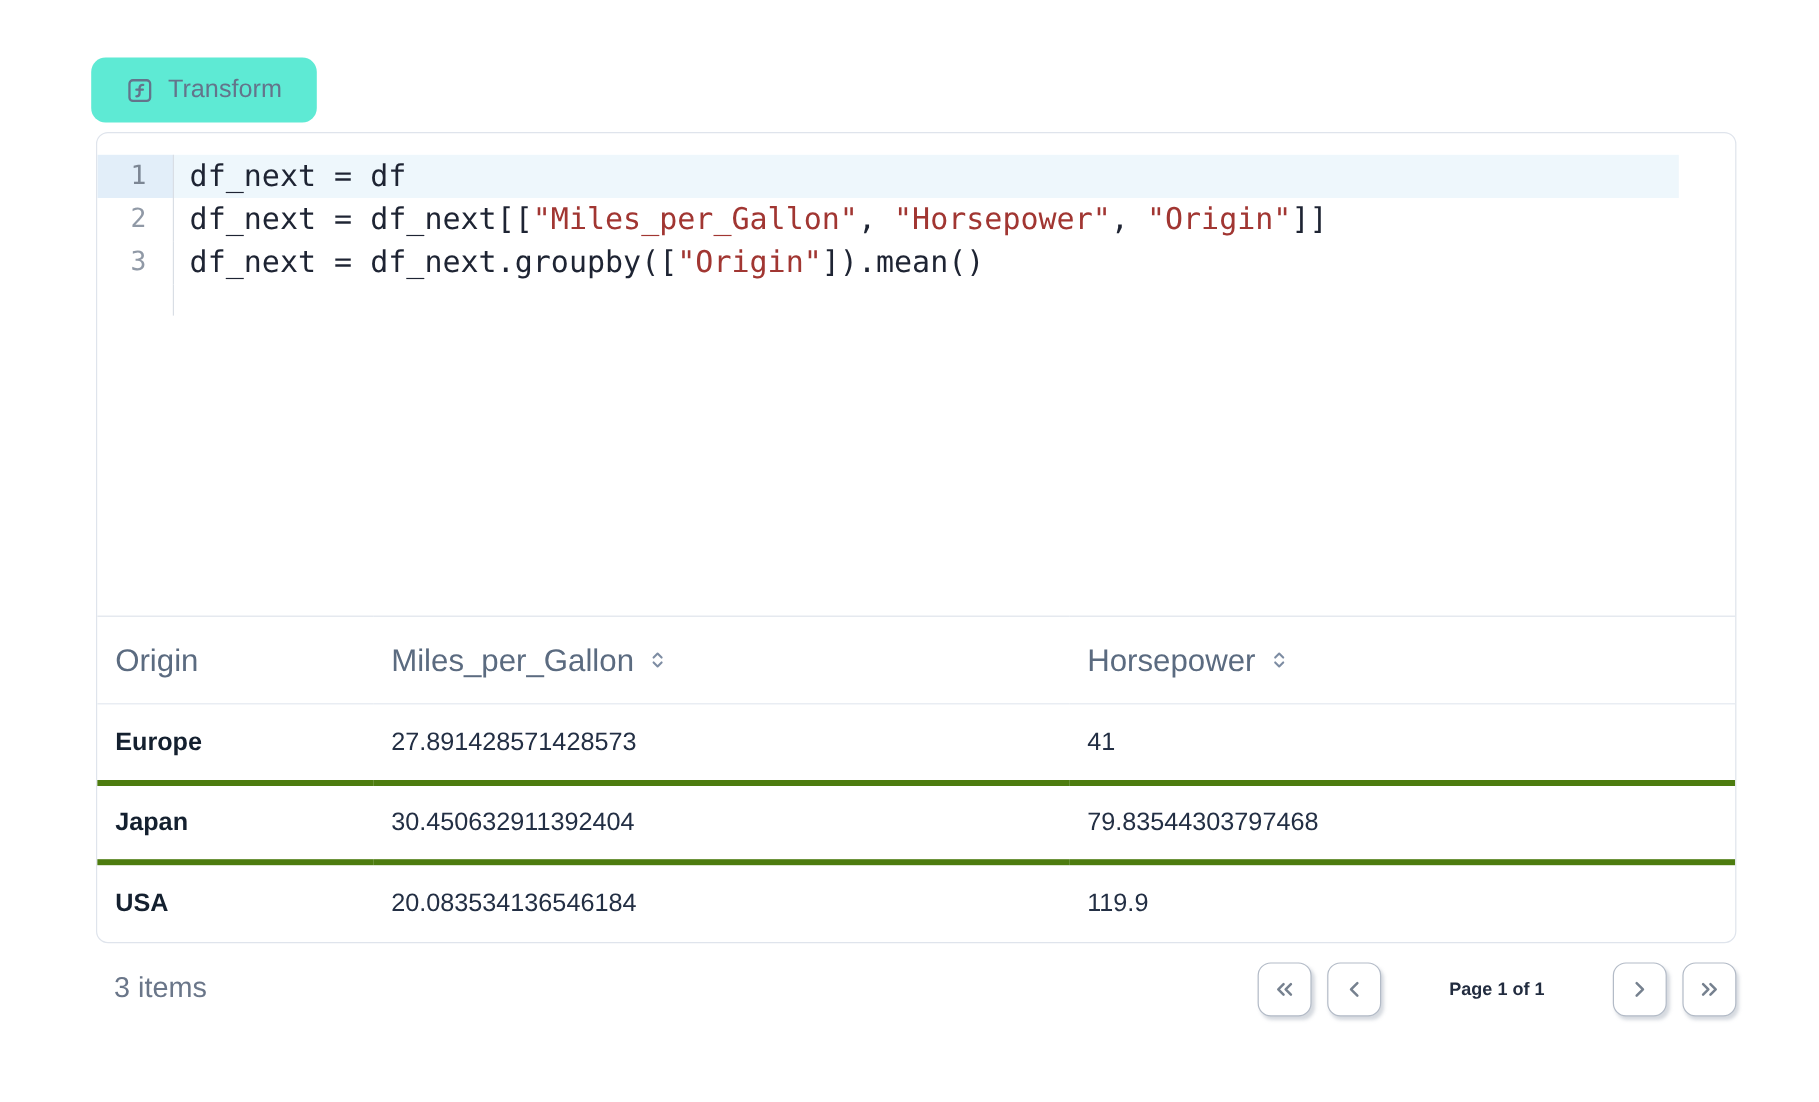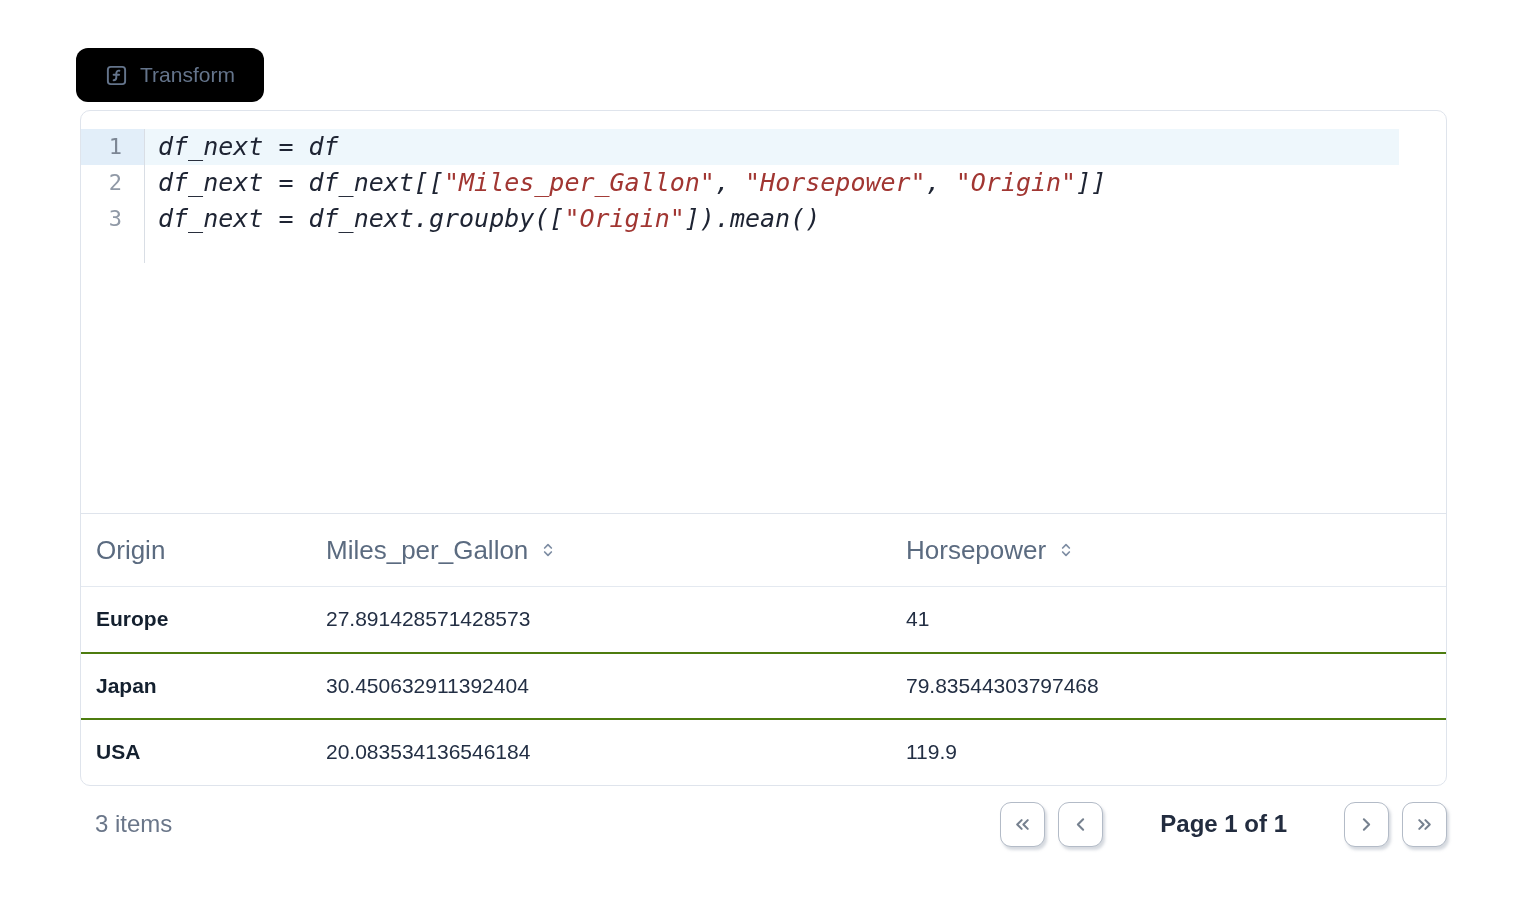--- a/index.html
+++ b/index.html
@@ -3,21 +3,21 @@
 <meta charset="utf-8">
 <style>
   * { margin: 0; padding: 0; box-sizing: border-box; }
   html, body { background: #ffffff; width: 1516px; height: 918px; overflow: hidden; }
   body { font-family: "Liberation Sans", sans-serif; color: #1f2a3d; }
 
   
   .toggle-group {
     display: inline-flex;
     margin: 48px 0 0 76px;
-    background: #000000;
+    background: #5eead4;
     border-radius: 12px;
     padding: 5px;
     height: 54px;
     flex-direction: column;
   }
   .toggle-btn {
     display: inline-flex;
     align-items: center;
     gap: 12px;
     border: none;
@@ -70,21 +70,20 @@
     border-right: 1px solid #d9dee5;
     font-size: 22px;
     user-select: none;
   }
   .cm-content {
     flex: 1;
     padding-left: 13px;
     margin-right: 47px;
     white-space: pre;
     color: #1e2433;
-    font-style: italic;
   }
   .cm-line.active .cm-gutter { background: #e2eef9; color: #7c8694; }
   .cm-line.active .cm-content { background: #eef7fc; }
   .cm-line.filler { height: 26px; }
   .tok-string { color: #a13632; }
   .tok-plain { color: #1e2433; }
 
   
   table.results {
     width: 100%;
@@ -104,21 +103,21 @@
     border-bottom: 1px solid #e4e9f0;
     white-space: nowrap;
   }
   table.results th .th-inner { display: inline-flex; align-items: center; gap: 12px; }
   table.results th .sort-icon { display: inline-flex; color: #7e8da3; }
   table.results td {
     height: 66px;
     padding-left: 15px;
     font-size: 21px;
     color: #232f44;
-    border-bottom: 2px solid #4d7c0f;
+    border-bottom: 5px solid #4d7c0f;
     white-space: nowrap;
   }
   table.results tr:last-child td { border-bottom: none; }
   table.results td.origin { font-weight: 700; color: #14202f; }
 
   
   .footer {
     width: 1367px;
     margin: 16px 0 0 80px;
     display: flex;
@@ -134,21 +133,21 @@
     border-radius: 11px;
     display: inline-flex;
     align-items: center;
     justify-content: center;
     color: #76818f;
     cursor: pointer;
     box-shadow: 2px 3px 3px rgba(144, 154, 170, 0.38);
   }
   .page-btn + .page-btn { margin-left: 13px; }
   .page-indicator {
-    font-size: 24px;
+    font-size: 15px;
     font-weight: 700;
     color: #222c3f;
     margin: 0 57px;
   }
 </style>
 </head>
 <body>
 
 
 

